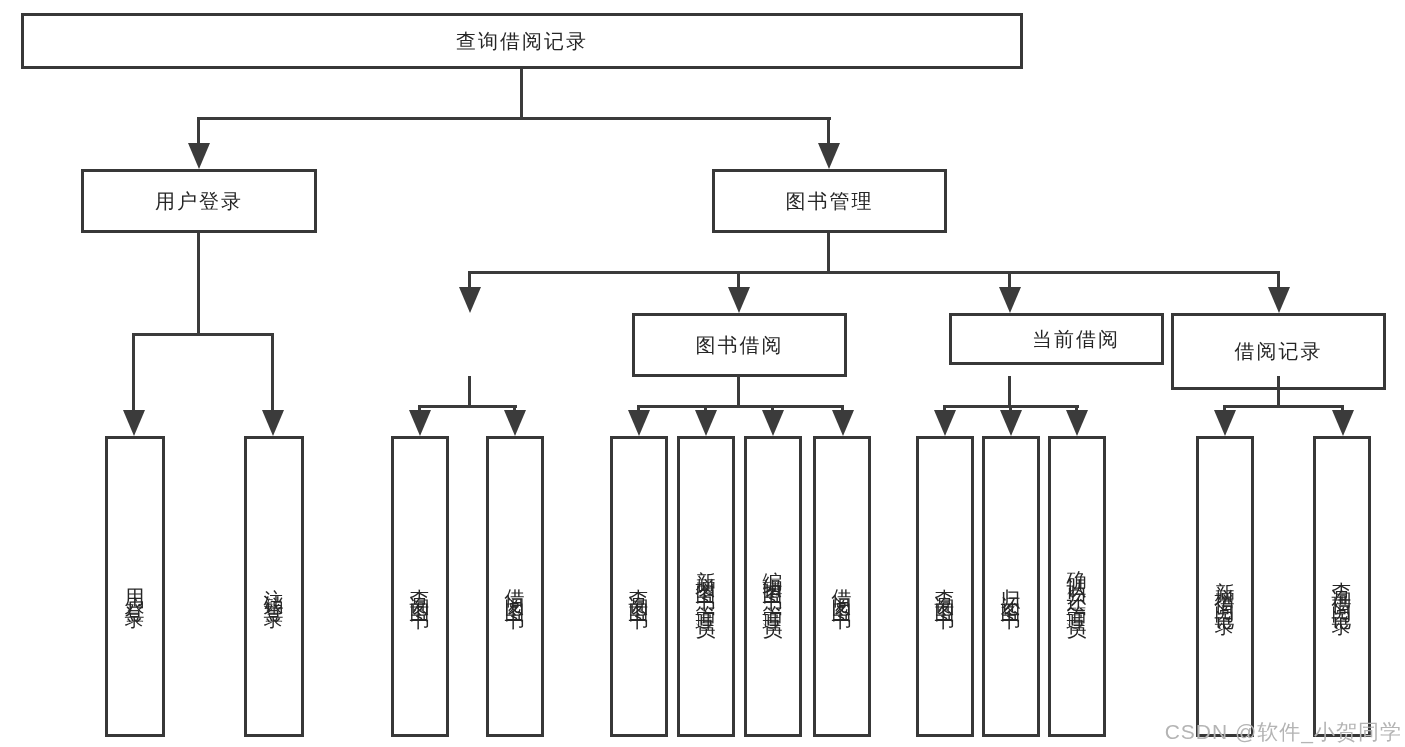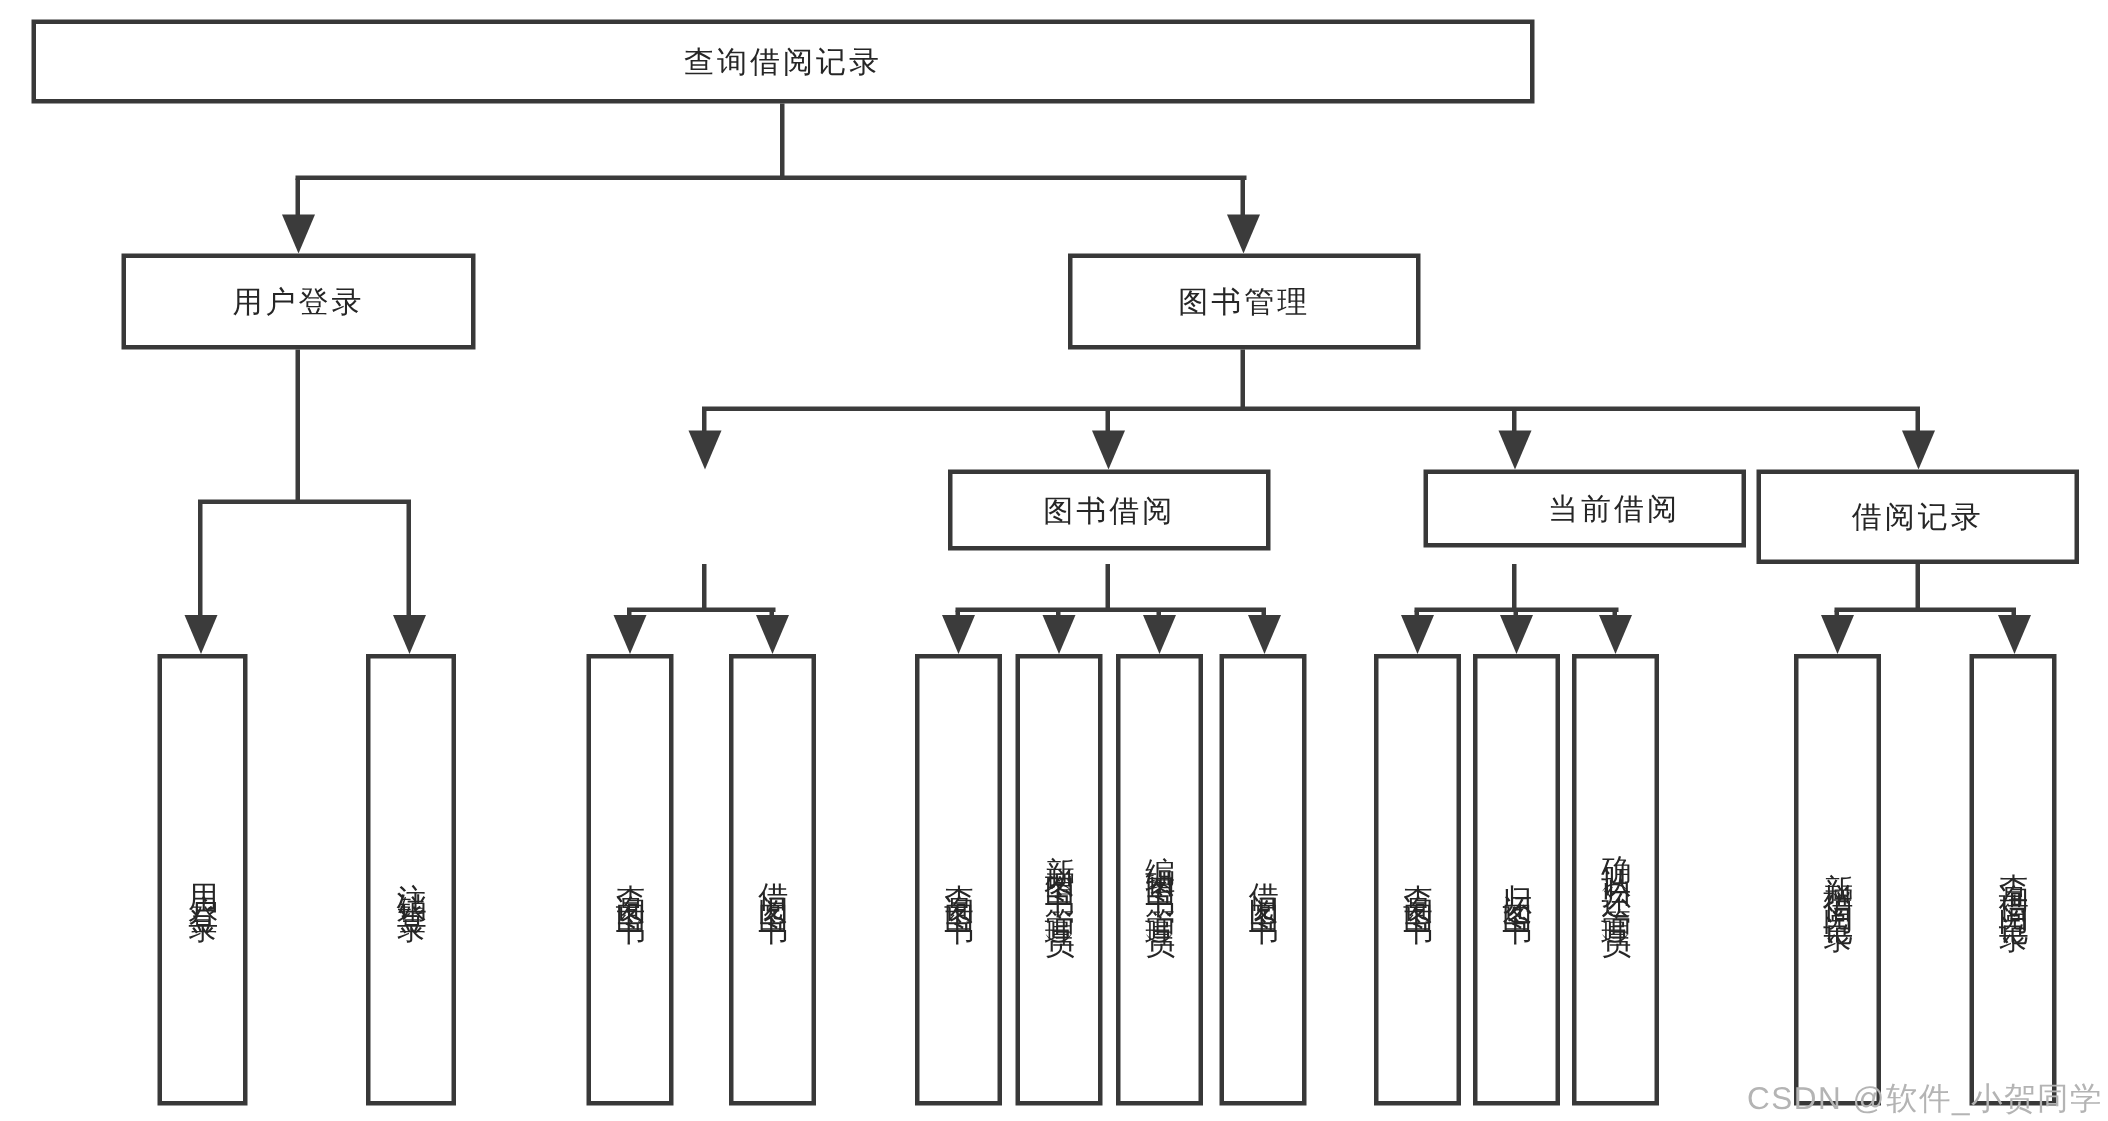--- a/index.html
+++ b/index.html
@@ -63,27 +63,27 @@
   <div class="hline" style="left:468px;top:271px;width:812px;"></div>
   <div class="vline" style="left:468px;top:273px;height:16px;"></div>
   <div class="arrow" style="left:459px;top:287px;"></div>
   <div class="vline" style="left:737px;top:273px;height:16px;"></div>
   <div class="arrow" style="left:728px;top:287px;"></div>
   <div class="vline" style="left:1008px;top:273px;height:16px;"></div>
   <div class="arrow" style="left:999px;top:287px;"></div>
   <div class="vline" style="left:1277px;top:273px;height:16px;"></div>
   <div class="arrow" style="left:1268px;top:287px;"></div>
 
-  <div class="box" style="left:632px;top:313px;width:215px;height:54px;">
+  <div class="box" style="left:632px;top:313px;width:215px;height:64px;">
     <span class="hlabel">图书借阅</span>
   </div>
   <div class="box" style="left:949px;top:313px;width:215px;height:52px;padding-left:39px;">
     <span class="hlabel">当前借阅</span>
   </div>
-  <div class="box" style="left:1171px;top:313px;width:215px;height:63px;">
+  <div class="box" style="left:1171px;top:313px;width:215px;height:77px;">
     <span class="hlabel">借阅记录</span>
   </div>
 
   <div class="vline" style="left:468px;top:376px;height:31px;"></div>
   <div class="hline" style="left:418px;top:405px;width:99px;"></div>
   <div class="vline" style="left:418px;top:407px;height:5px;"></div>
   <div class="arrow" style="left:409px;top:410px;"></div>
   <div class="vline" style="left:513px;top:407px;height:5px;"></div>
   <div class="arrow" style="left:504px;top:410px;"></div>
 

